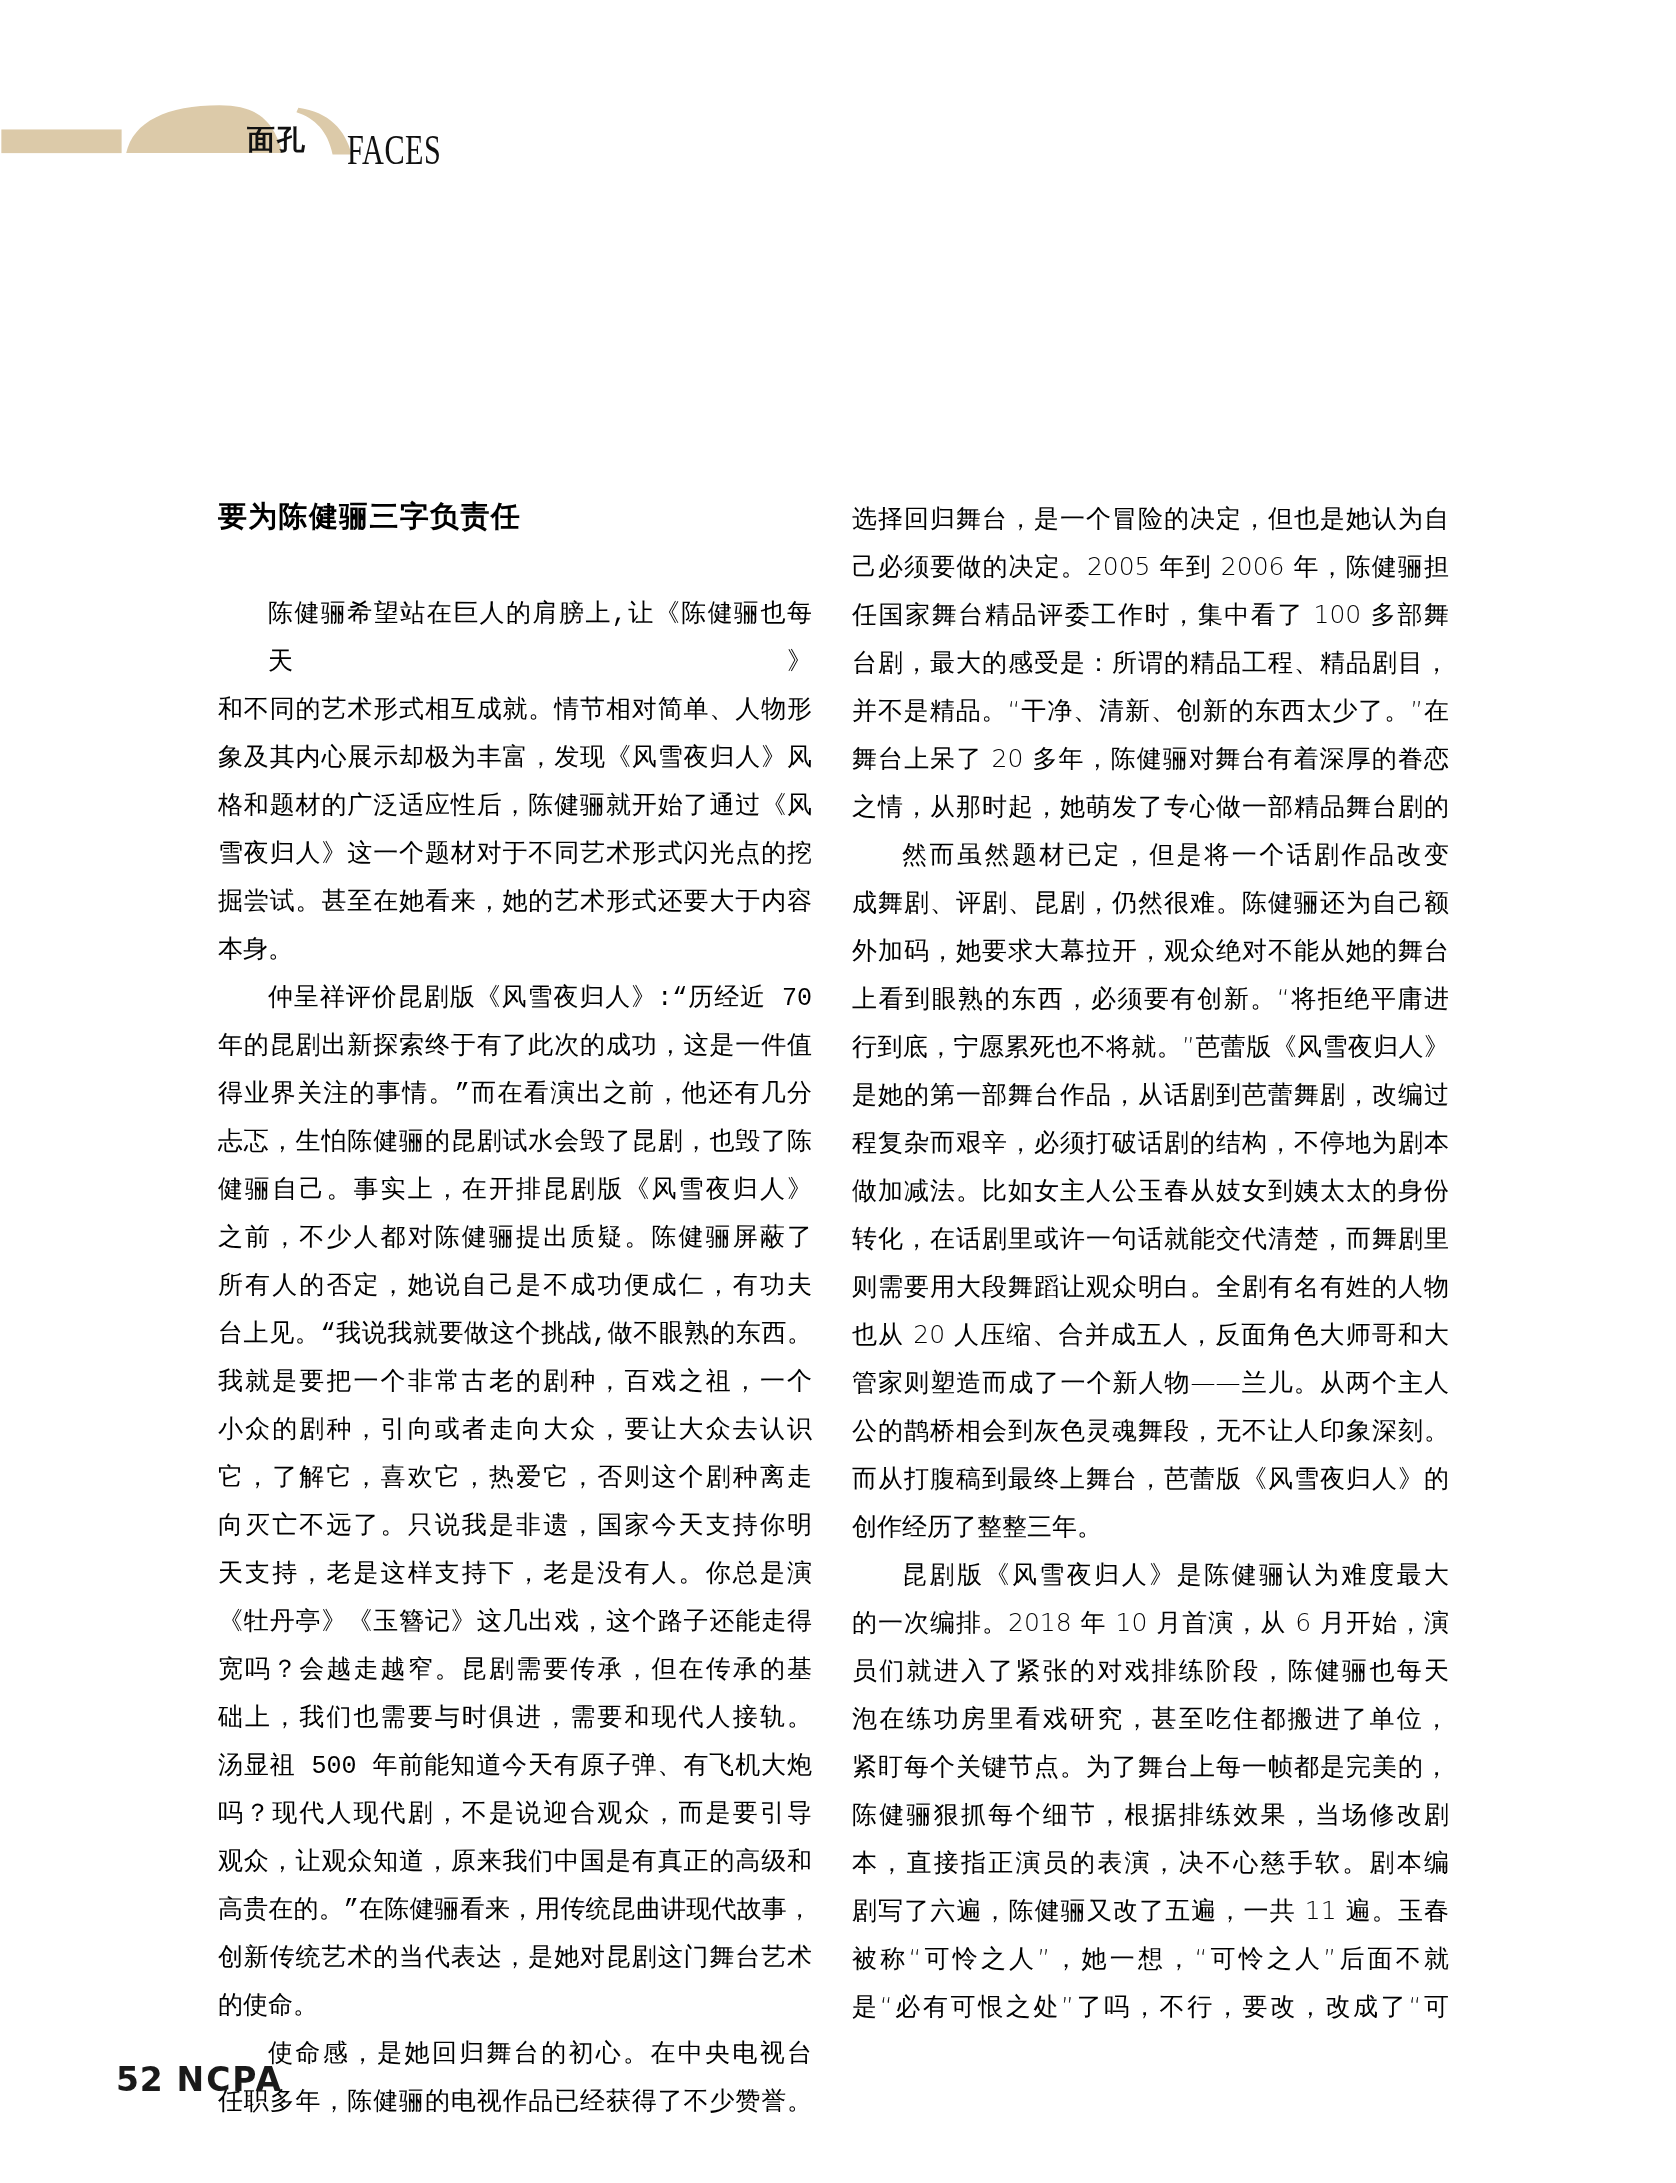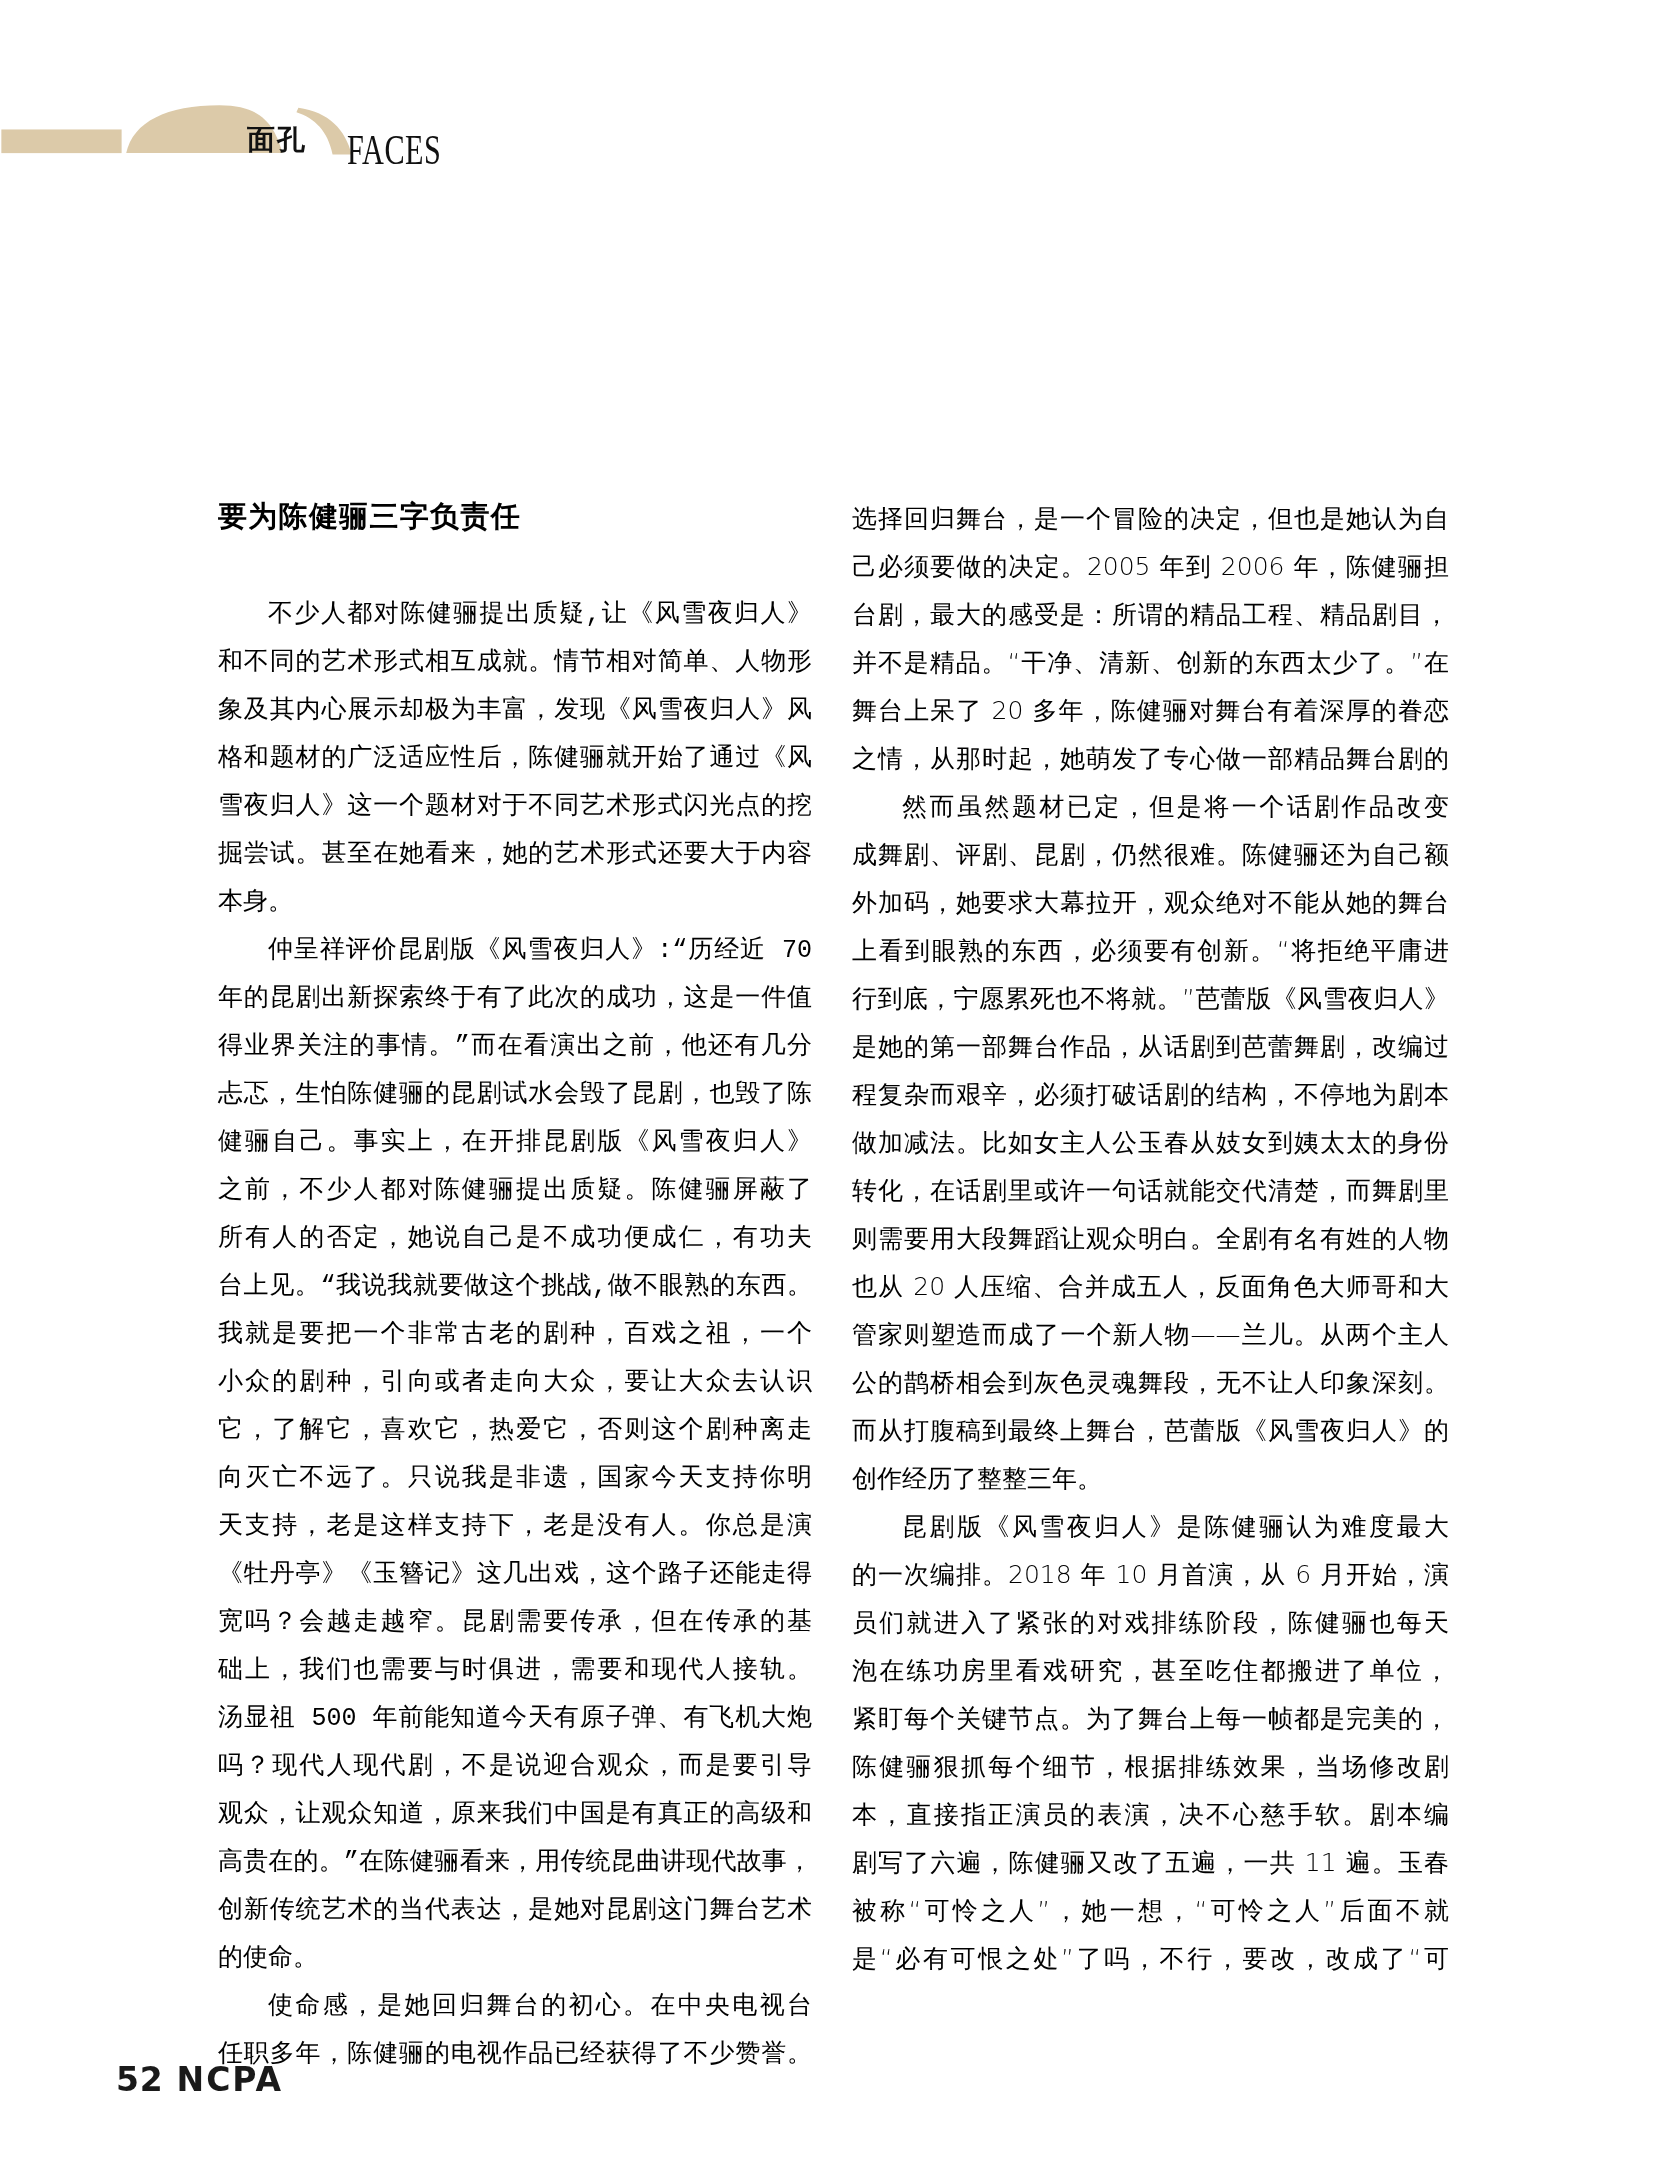--- a/index.html
+++ b/index.html
@@ -67,21 +67,21 @@
     <path fill="#dccaa9" d="M190,93 C200,45 252,20 332,20 C400,20 416,54 428,93 Z"></path>
     <path fill="#dccaa9" d="M452,24 C498,30 524,58 533,95 L504,95 C497,60 477,40 449,31 Z"></path>
   </svg>
   <div class="header-cn">面孔</div>
   <div class="header-en">FACES</div>
 
   <div class="col col-left">
     <div class="heading">要为陈健骊三字负责任</div>
     <div class="heading-gap"></div>
     <div>
-        <div class="line indent">不少人都对陈健骊提出质疑,让《风雪夜归人》</div>
+        <div class="line indent">陈健骊希望站在巨人的肩膀上,让《陈健骊也每天》</div>
         <div class="line">和不同的艺术形式相互成就。情节相对简单、人物形</div>
         <div class="line">象及其内心展示却极为丰富，发现《风雪夜归人》风</div>
         <div class="line">格和题材的广泛适应性后，陈健骊就开始了通过《风</div>
         <div class="line">雪夜归人》这一个题材对于不同艺术形式闪光点的挖</div>
         <div class="line">掘尝试。甚至在她看来，她的艺术形式还要大于内容</div>
         <div class="line short">本身。</div>
         <div class="line indent">仲呈祥评价昆剧版《风雪夜归人》:“历经近 70</div>
         <div class="line">年的昆剧出新探索终于有了此次的成功，这是一件值</div>
         <div class="line">得业界关注的事情。”而在看演出之前，他还有几分</div>
         <div class="line">忐忑，生怕陈健骊的昆剧试水会毁了昆剧，也毁了陈</div>
@@ -105,20 +105,21 @@
         <div class="line short">的使命。</div>
         <div class="line indent">使命感，是她回归舞台的初心。在中央电视台</div>
         <div class="line">任职多年，陈健骊的电视作品已经获得了不少赞誉。</div>
       </div>
   </div>
 
   <div class="col col-right">
     <div>
         <div class="line">选择回归舞台，是一个冒险的决定，但也是她认为自</div>
         <div class="line">己必须要做的决定。2005 年到 2006 年，陈健骊担</div>
+        <div class="line">任国家舞台精品评委工作时，集中看了 100 多部舞</div>
         <div class="line">台剧，最大的感受是：所谓的精品工程、精品剧目，</div>
         <div class="line">并不是精品。“干净、清新、创新的东西太少了。”在</div>
         <div class="line">舞台上呆了 20 多年，陈健骊对舞台有着深厚的眷恋</div>
         <div class="line">之情，从那时起，她萌发了专心做一部精品舞台剧的</div>
         <div class="line indent">然而虽然题材已定，但是将一个话剧作品改变</div>
         <div class="line">成舞剧、评剧、昆剧，仍然很难。陈健骊还为自己额</div>
         <div class="line">外加码，她要求大幕拉开，观众绝对不能从她的舞台</div>
         <div class="line">上看到眼熟的东西，必须要有创新。“将拒绝平庸进</div>
         <div class="line">行到底，宁愿累死也不将就。”芭蕾版《风雪夜归人》</div>
         <div class="line">是她的第一部舞台作品，从话剧到芭蕾舞剧，改编过</div>

